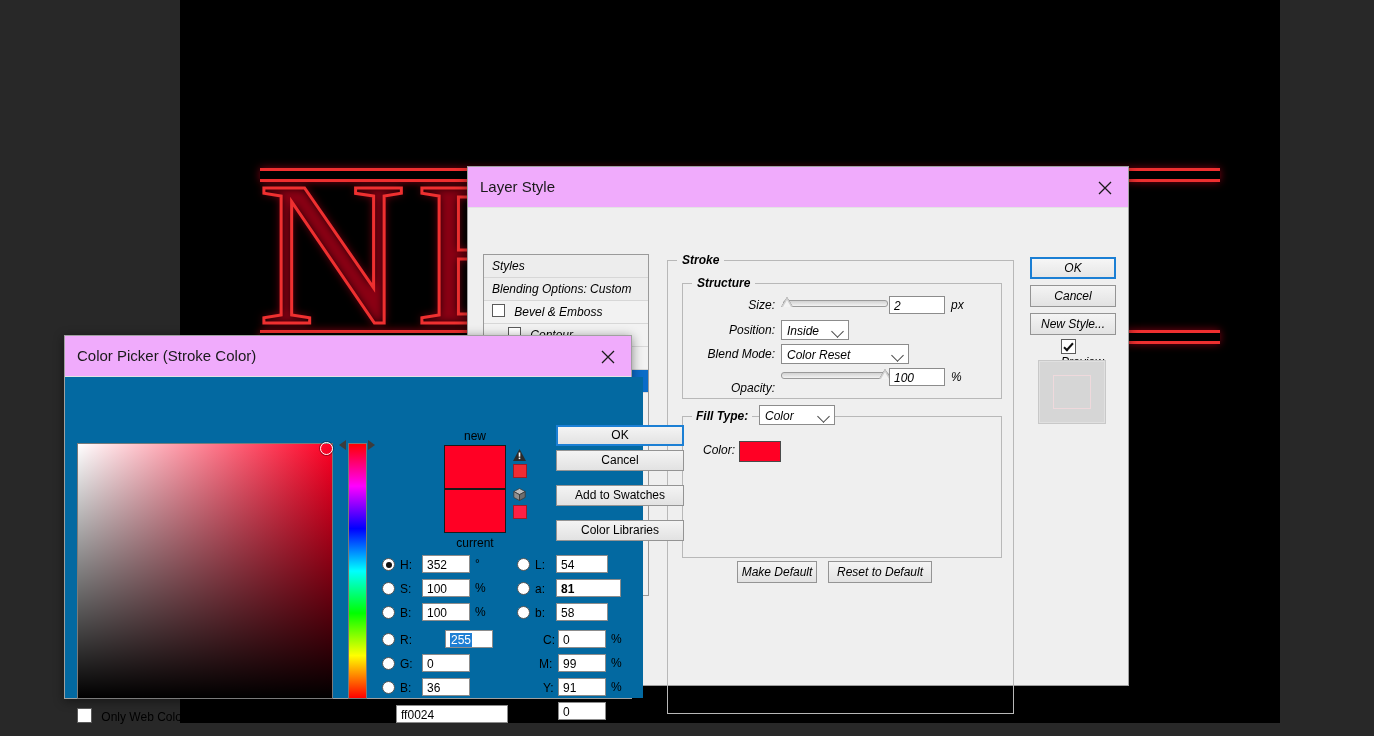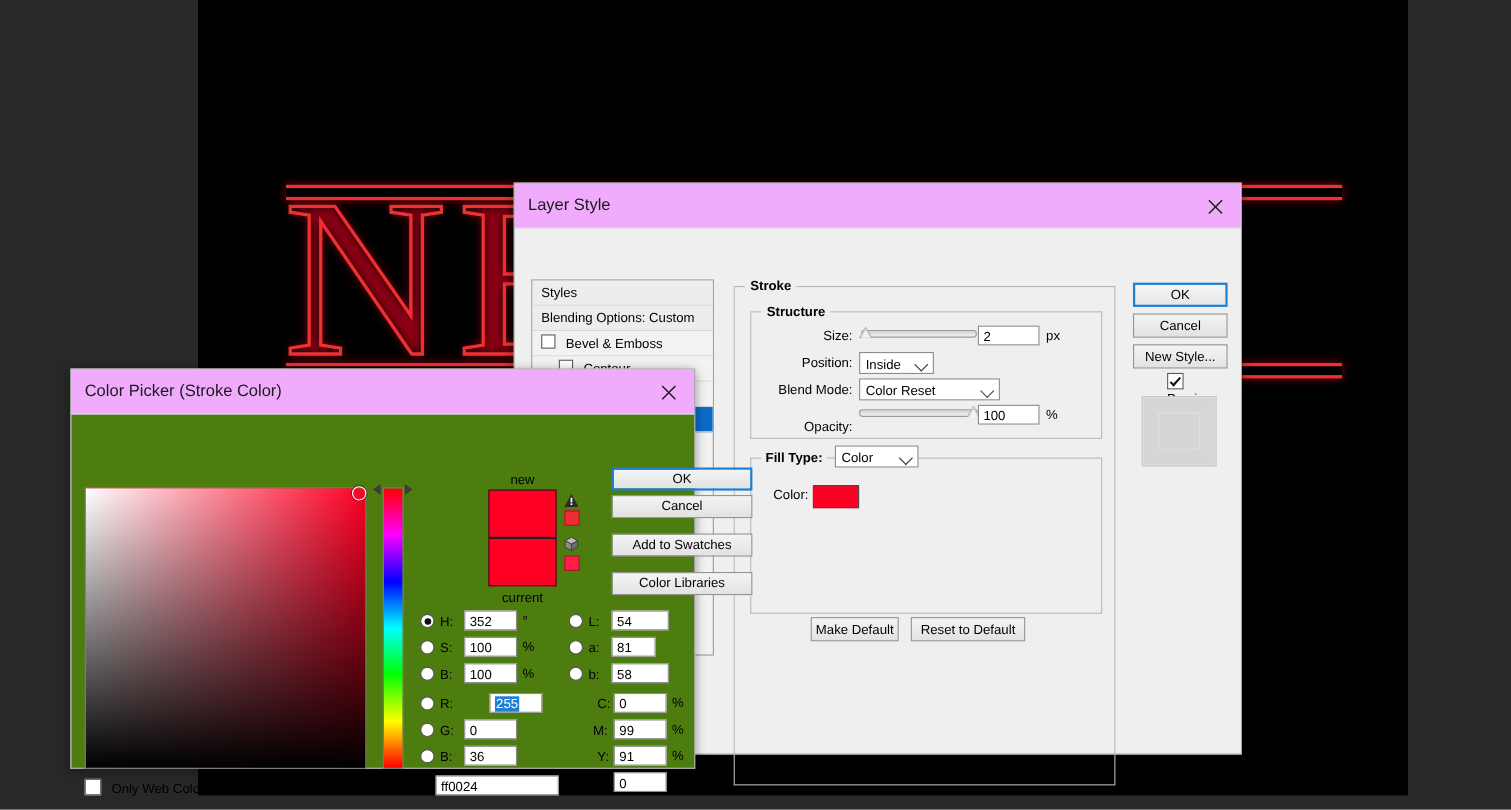--- a/index.html
+++ b/index.html
@@ -84,21 +84,21 @@
   }
   .dlg-close svg { position: absolute; left: 16px; top: 14px; }
 
   
   #layer-style {
     left: 467px;
     top: 166px;
     width: 660px;
     height: 518px;
   }
-  .ls-body { position: relative; width: 100%; height: 476px; background: #efefef; }
+  .ls-body { position: relative; width: 100%; height: 476px; background: #efefef; font-style: italic; }
 
   .styles-list {
     position: absolute;
     left: 15px;
     top: 46px;
     width: 164px;
     height: 340px;
     background: #f2f2f2;
     border: 1px solid #9a9a9a;
     overflow: hidden;
@@ -257,21 +257,21 @@
     border: 1px solid #efd9dc;
   }
 
   
   #color-picker {
     left: 64px;
     top: 335px;
     width: 566px;
     height: 362px;
   }
-  .cp-body { position: relative; width: 100%; height: 321px; background: #4d7c0f; }
+  .cp-body { position: relative; width: 100%; height: 321px; background: #0369a1; padding-left: 12px; }
 
   .sb-field {
     position: absolute;
     left: 12px;
     top: 66px;
     width: 256px;
     height: 256px;
     border: 1px solid #7a7a7a;
     box-sizing: border-box;
   }
@@ -550,21 +550,21 @@
       <div class="radio" style="left:317px; top:304px;"></div>
       <div class="rlab" style="left:335px; top:304px;">B:</div>
       <div class="num-input" style="left:357px; top:301px; width:48px;">36</div>
 
       <div class="radio" style="left:452px; top:181px;"></div>
       <div class="rlab" style="left:470px; top:181px;">L:</div>
       <div class="num-input" style="left:491px; top:178px; width:52px;">54</div>
 
       <div class="radio" style="left:452px; top:205px;"></div>
       <div class="rlab" style="left:470px; top:205px;">a:</div>
-      <div class="num-input" style="left:491px; top:202px; width:40px;">81</div>
+      <div class="num-input" style="left:491px; top:202px; width:65px;font-weight:bold;">81</div>
 
       <div class="radio" style="left:452px; top:229px;"></div>
       <div class="rlab" style="left:470px; top:229px;">b:</div>
       <div class="num-input" style="left:491px; top:226px; width:52px;">58</div>
 
       <div class="rlab" style="left:478px; top:256px;">C:</div>
       <div class="num-input" style="left:493px; top:253px; width:48px;">0</div>
       <div class="unit" style="left:546px; top:255px;">%</div>
 
       <div class="rlab" style="left:474px; top:280px;">M:</div>

